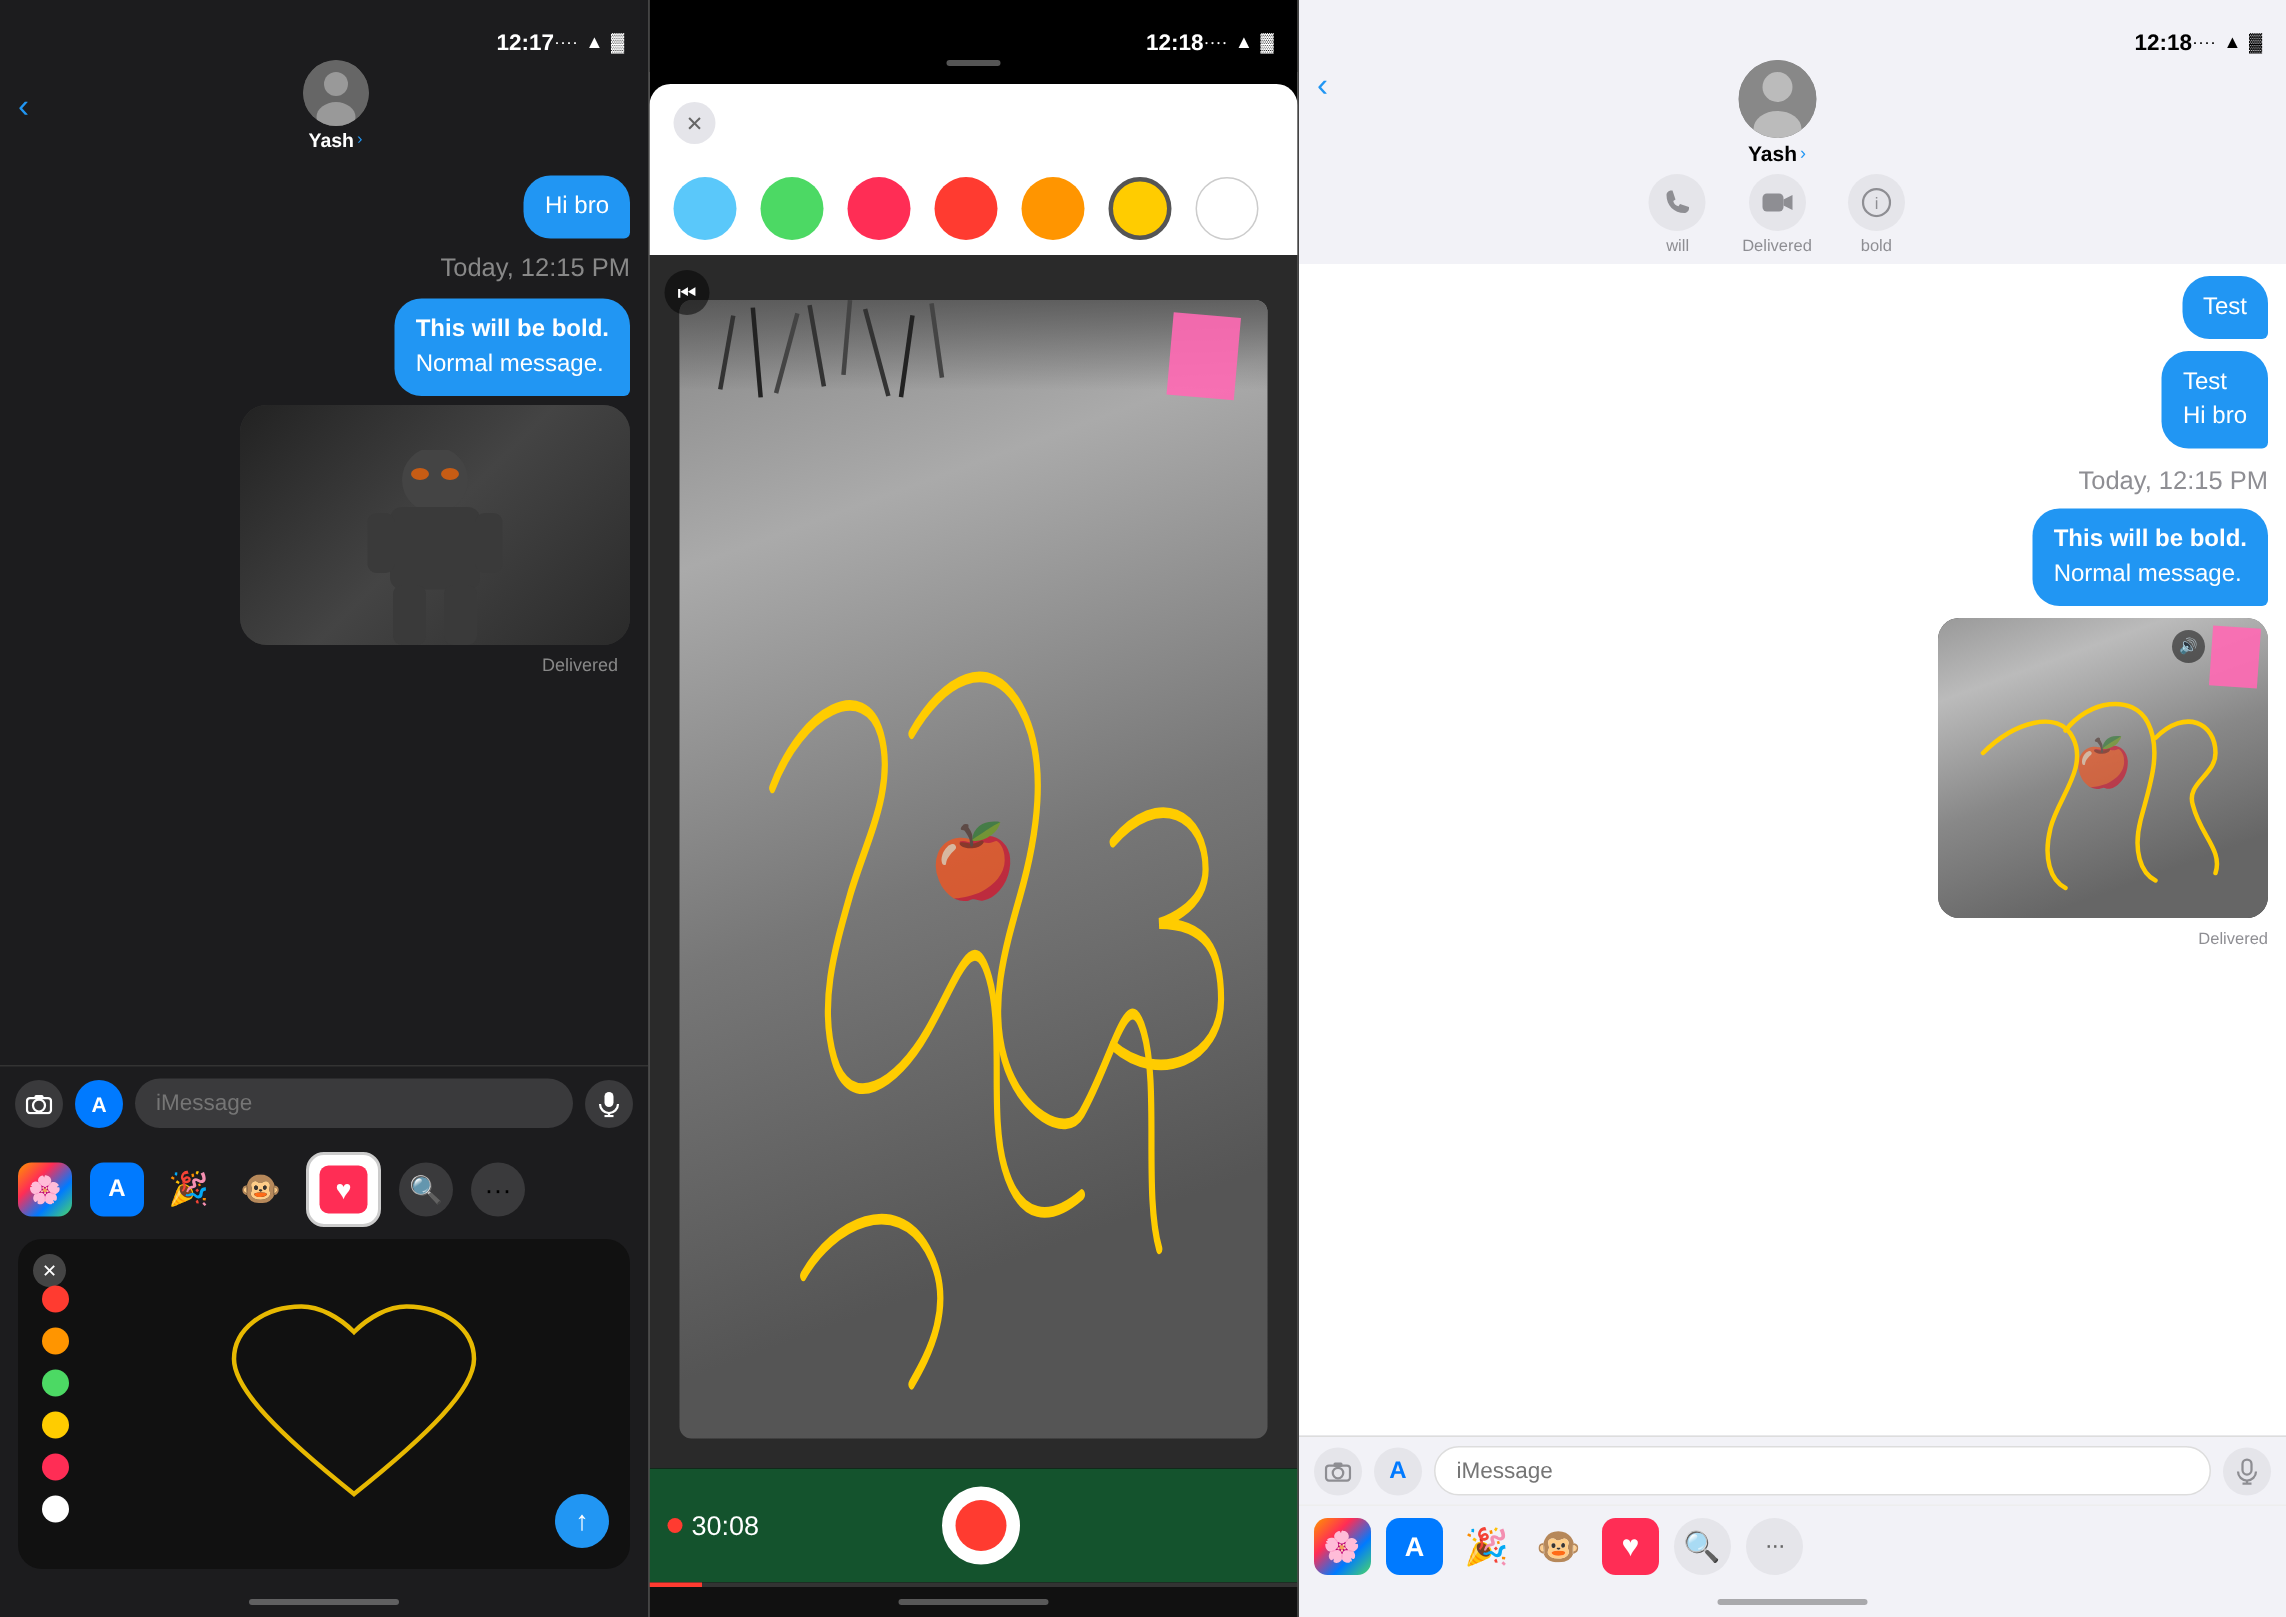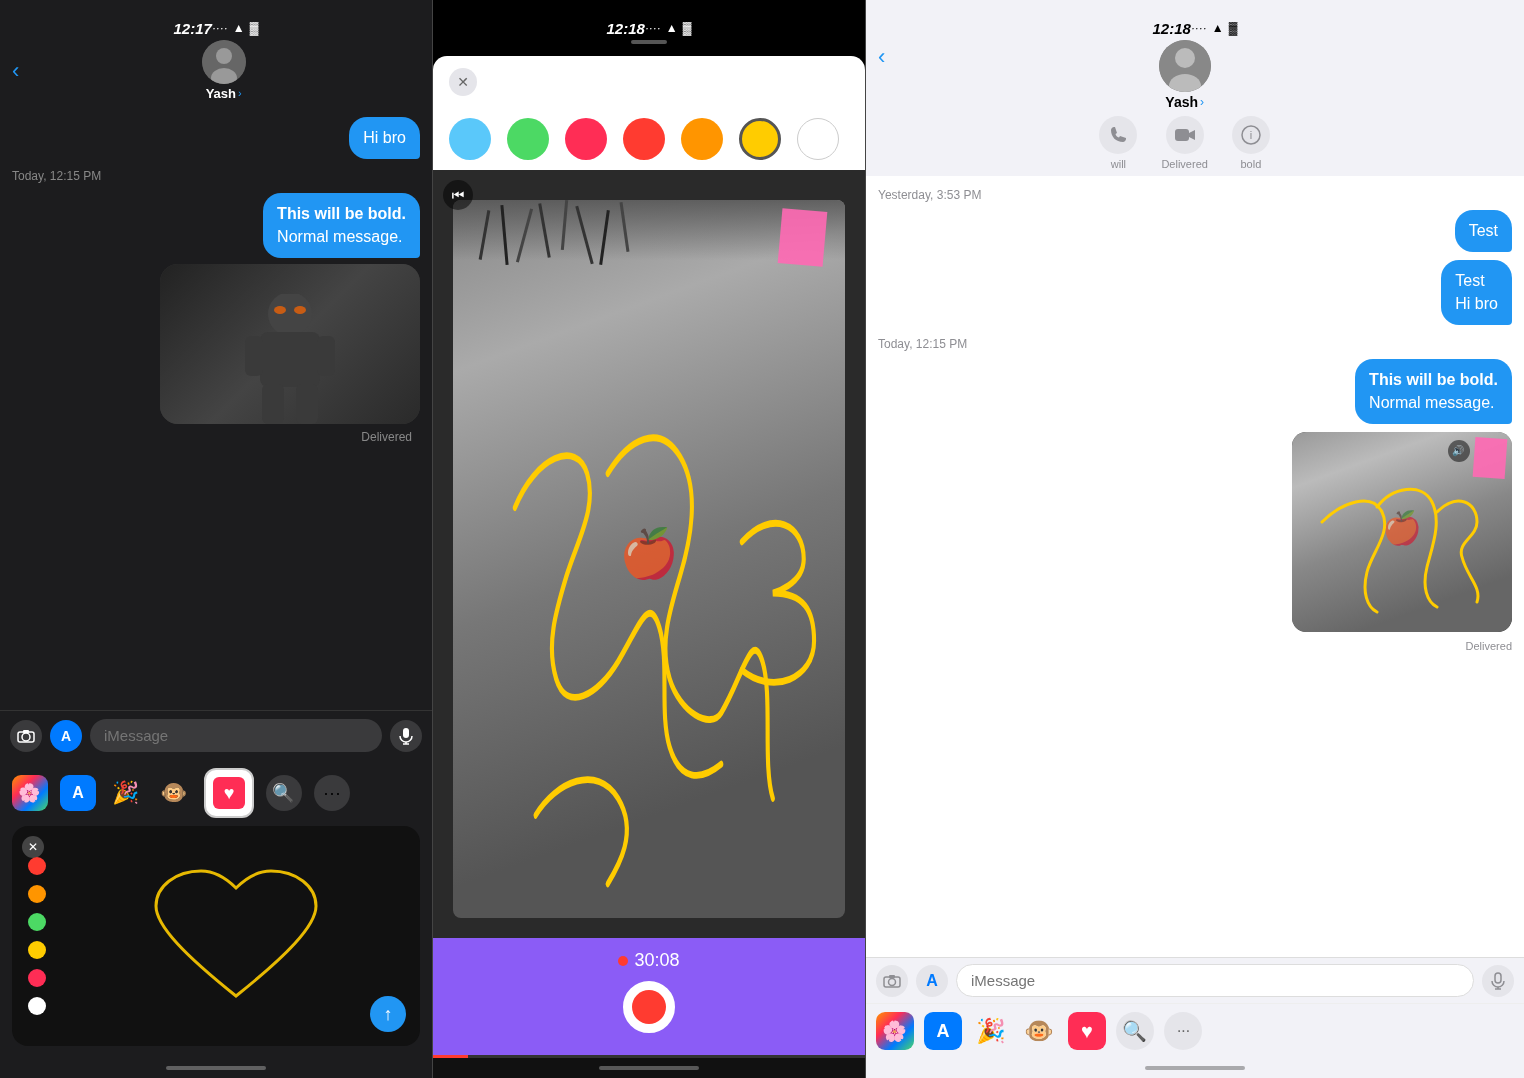--- a/index.html
+++ b/index.html
@@ -28,25 +28,24 @@
       max-width: 432px;
     }
     .panel-3 {
       background: #f2f2f7;
       flex: 1;
     }
 
     
     .status-bar {
       display: flex;
-      justify-content: center;
+      justify-content: flex-end;
       align-items: center;
       padding: 24px 16px 4px;
       height: 36px;
-      font-style: italic;
     }
     .status-time {
       font-size: 15px;
       font-weight: 600;
       color: #fff;
     }
     .status-time.dark { color: #fff; }
     .status-time.light { color: #000; }
     .status-icons {
       display: flex;
@@ -117,23 +116,23 @@
       line-height: 1.4;
       word-wrap: break-word;
     }
     .msg-bubble.sent {
       background: #2196f3;
       color: #fff;
       align-self: flex-end;
       border-bottom-right-radius: 4px;
     }
     .msg-time {
-      font-size: 12px;
+      font-size: 17px;
       color: #888;
-      text-align: left;
+      text-align: right;
       margin: 4px 0;
     }
     .msg-time.dark { color: #888; }
     .msg-time.light { color: #8e8e93; }
     .msg-status {
       font-size: 12px;
       color: #888;
       text-align: right;
       margin-right: 8px;
     }
@@ -382,27 +381,26 @@
       position: absolute;
       bottom: 60px;
       left: 0; right: 0;
       text-align: center;
       color: #fff;
       font-size: 18px;
       text-shadow: 0 1px 3px rgba(0,0,0,0.8);
       padding: 0 20px;
     }
     .dt-bottom-bar {
-      background: #8b5cf6;
+      background: #14532d;
       padding: 12px;
       display: flex;
       align-items: center;
       justify-content: space-between;
       gap: 10px;
-      flex-direction: column;
     }
     .dt-timer {
       color: #fff;
       font-size: 18px;
       font-weight: 500;
       display: flex;
       align-items: center;
       gap: 6px;
     }
     .dt-timer-dot {
@@ -816,21 +814,20 @@
             </svg>
           </div>
           <span class="p3-action-label">bold</span>
         </div>
       </div>
     </div>
     <div style="width:28px"></div>
   </div>
 
   <div class="p3-messages">
-    <div class="msg-time light">Yesterday, 3:53 PM</div>
     <div style="display:flex;justify-content:flex-end;margin-bottom:4px">
       <div class="msg-bubble sent">Test</div>
     </div>
     <div style="display:flex;justify-content:flex-end;margin-bottom:4px">
       <div class="msg-bubble sent">Test<br>Hi bro</div>
     </div>
     <div class="msg-time light">Today, 12:15 PM</div>
     <div style="display:flex;justify-content:flex-end;margin-bottom:4px">
       <div class="msg-bubble sent"><strong>This will be bold.</strong><br>Normal message.</div>
     </div>

